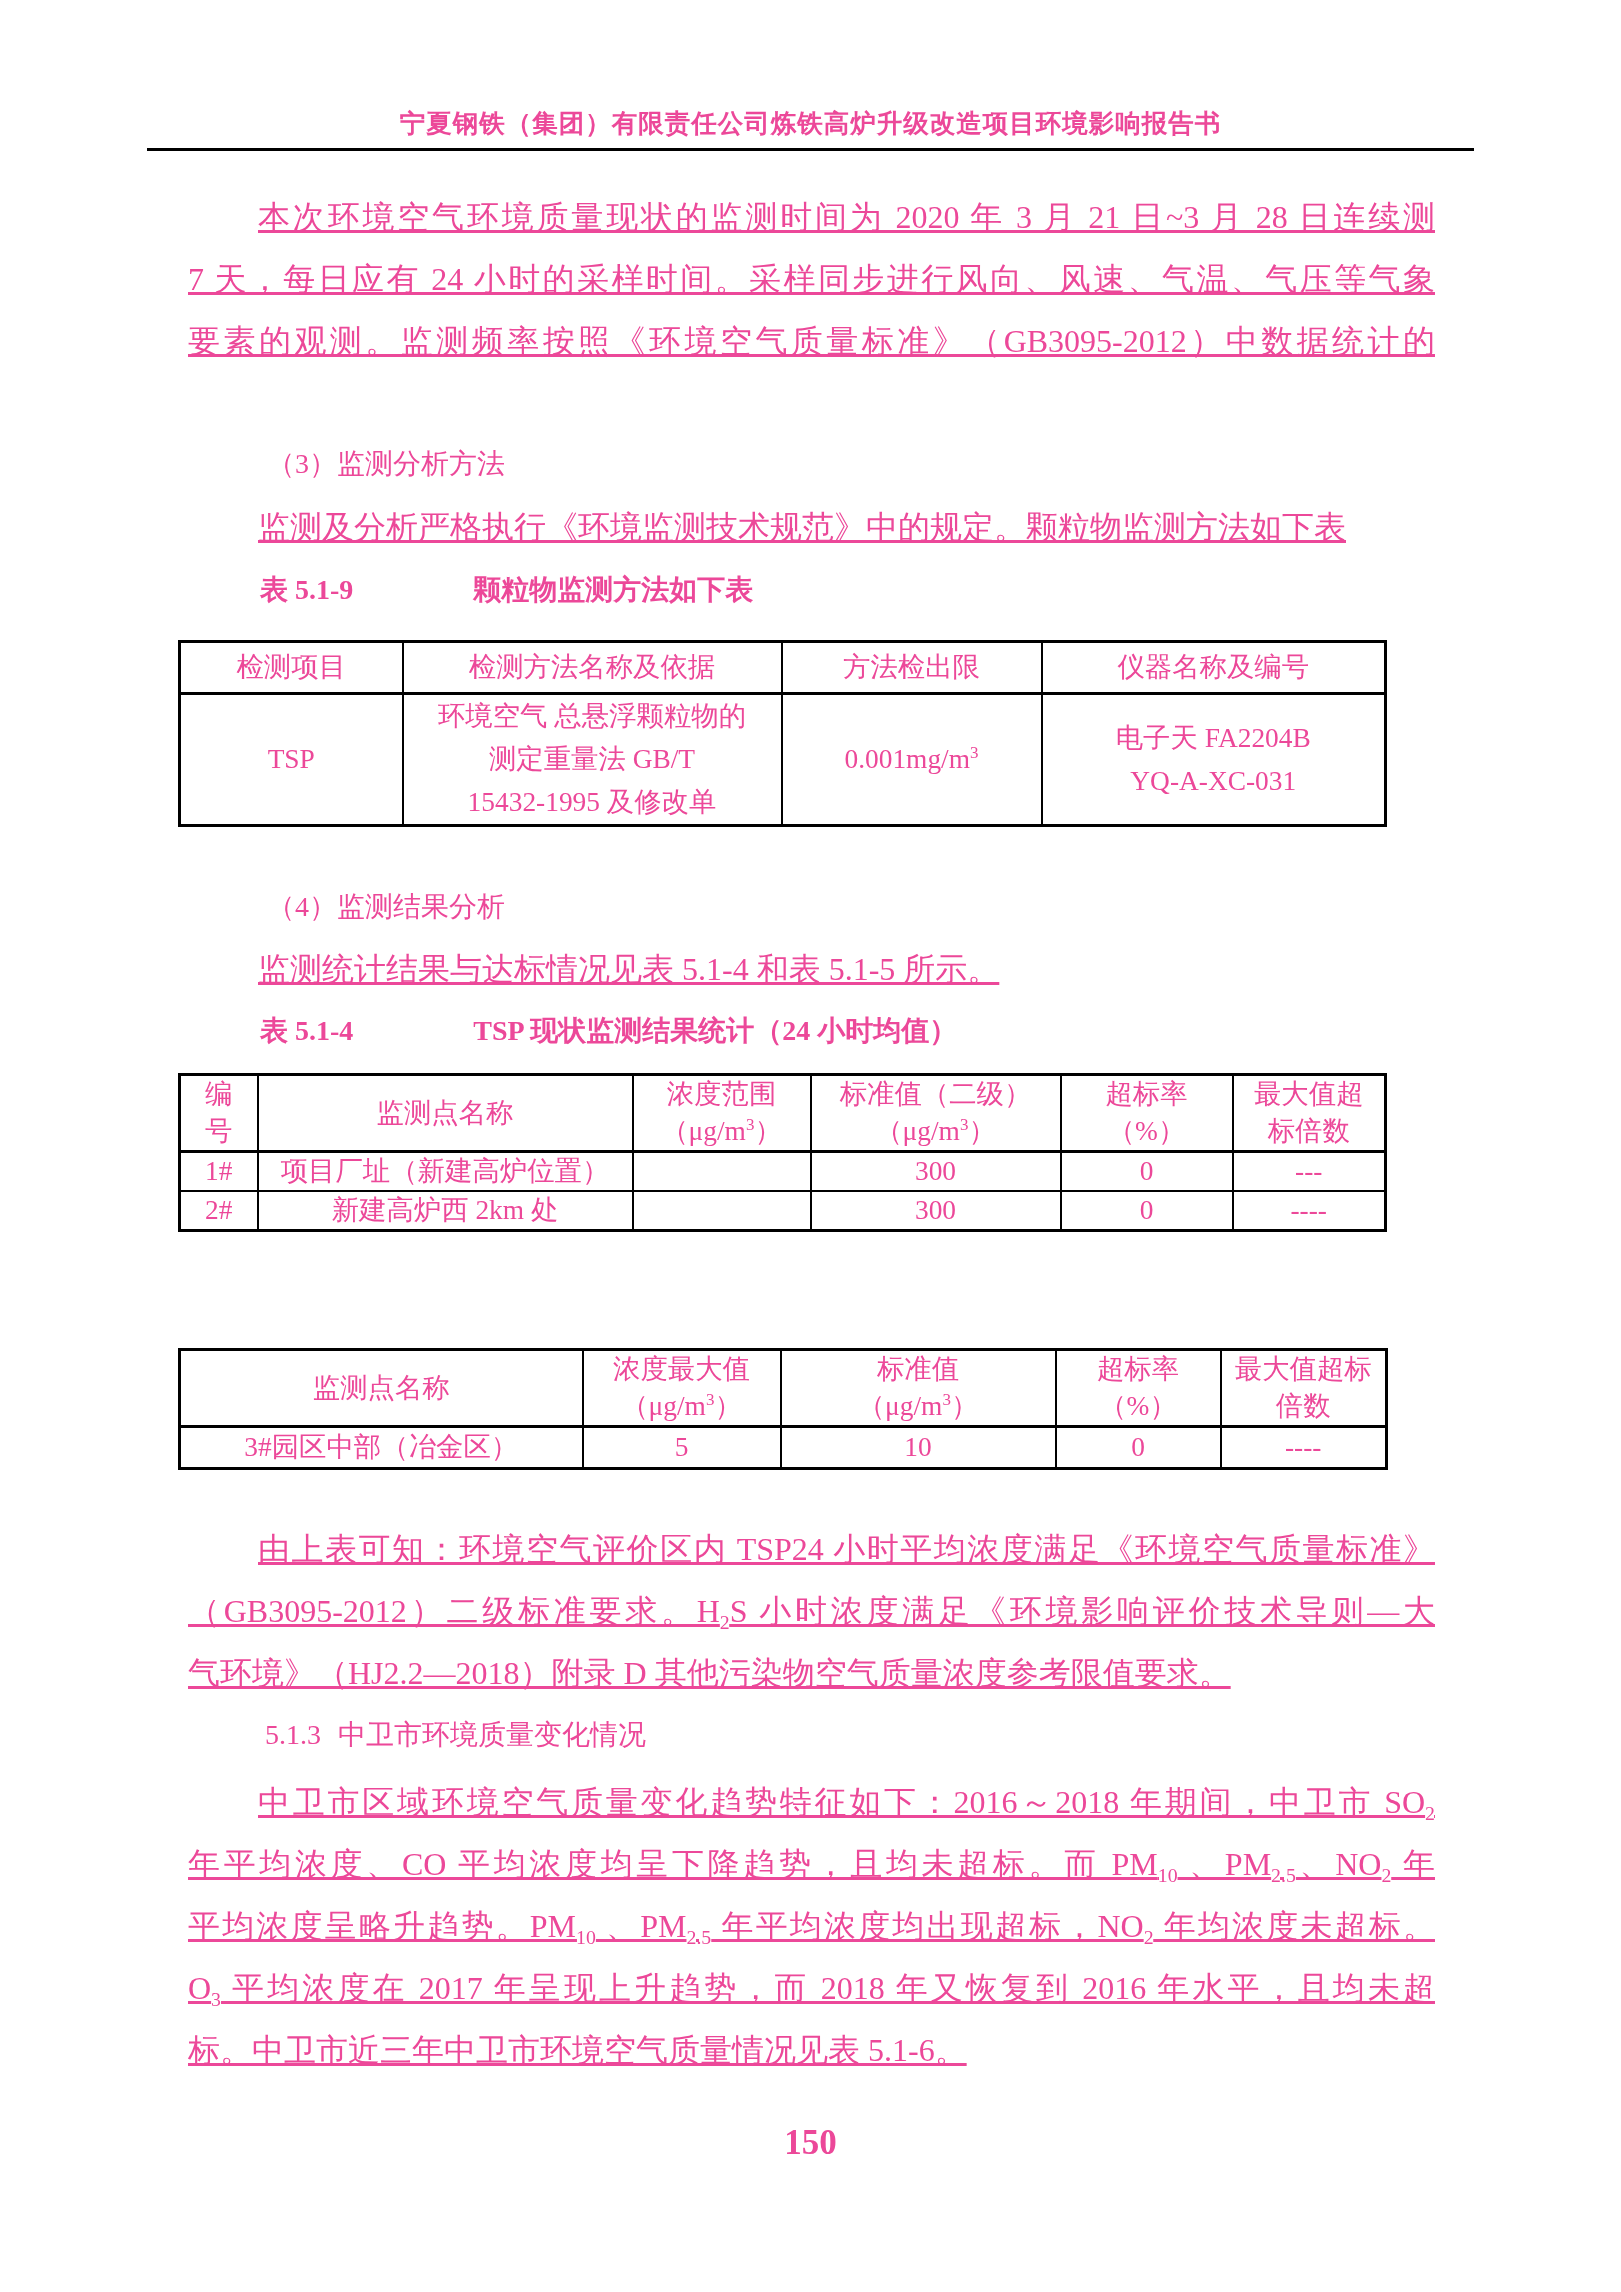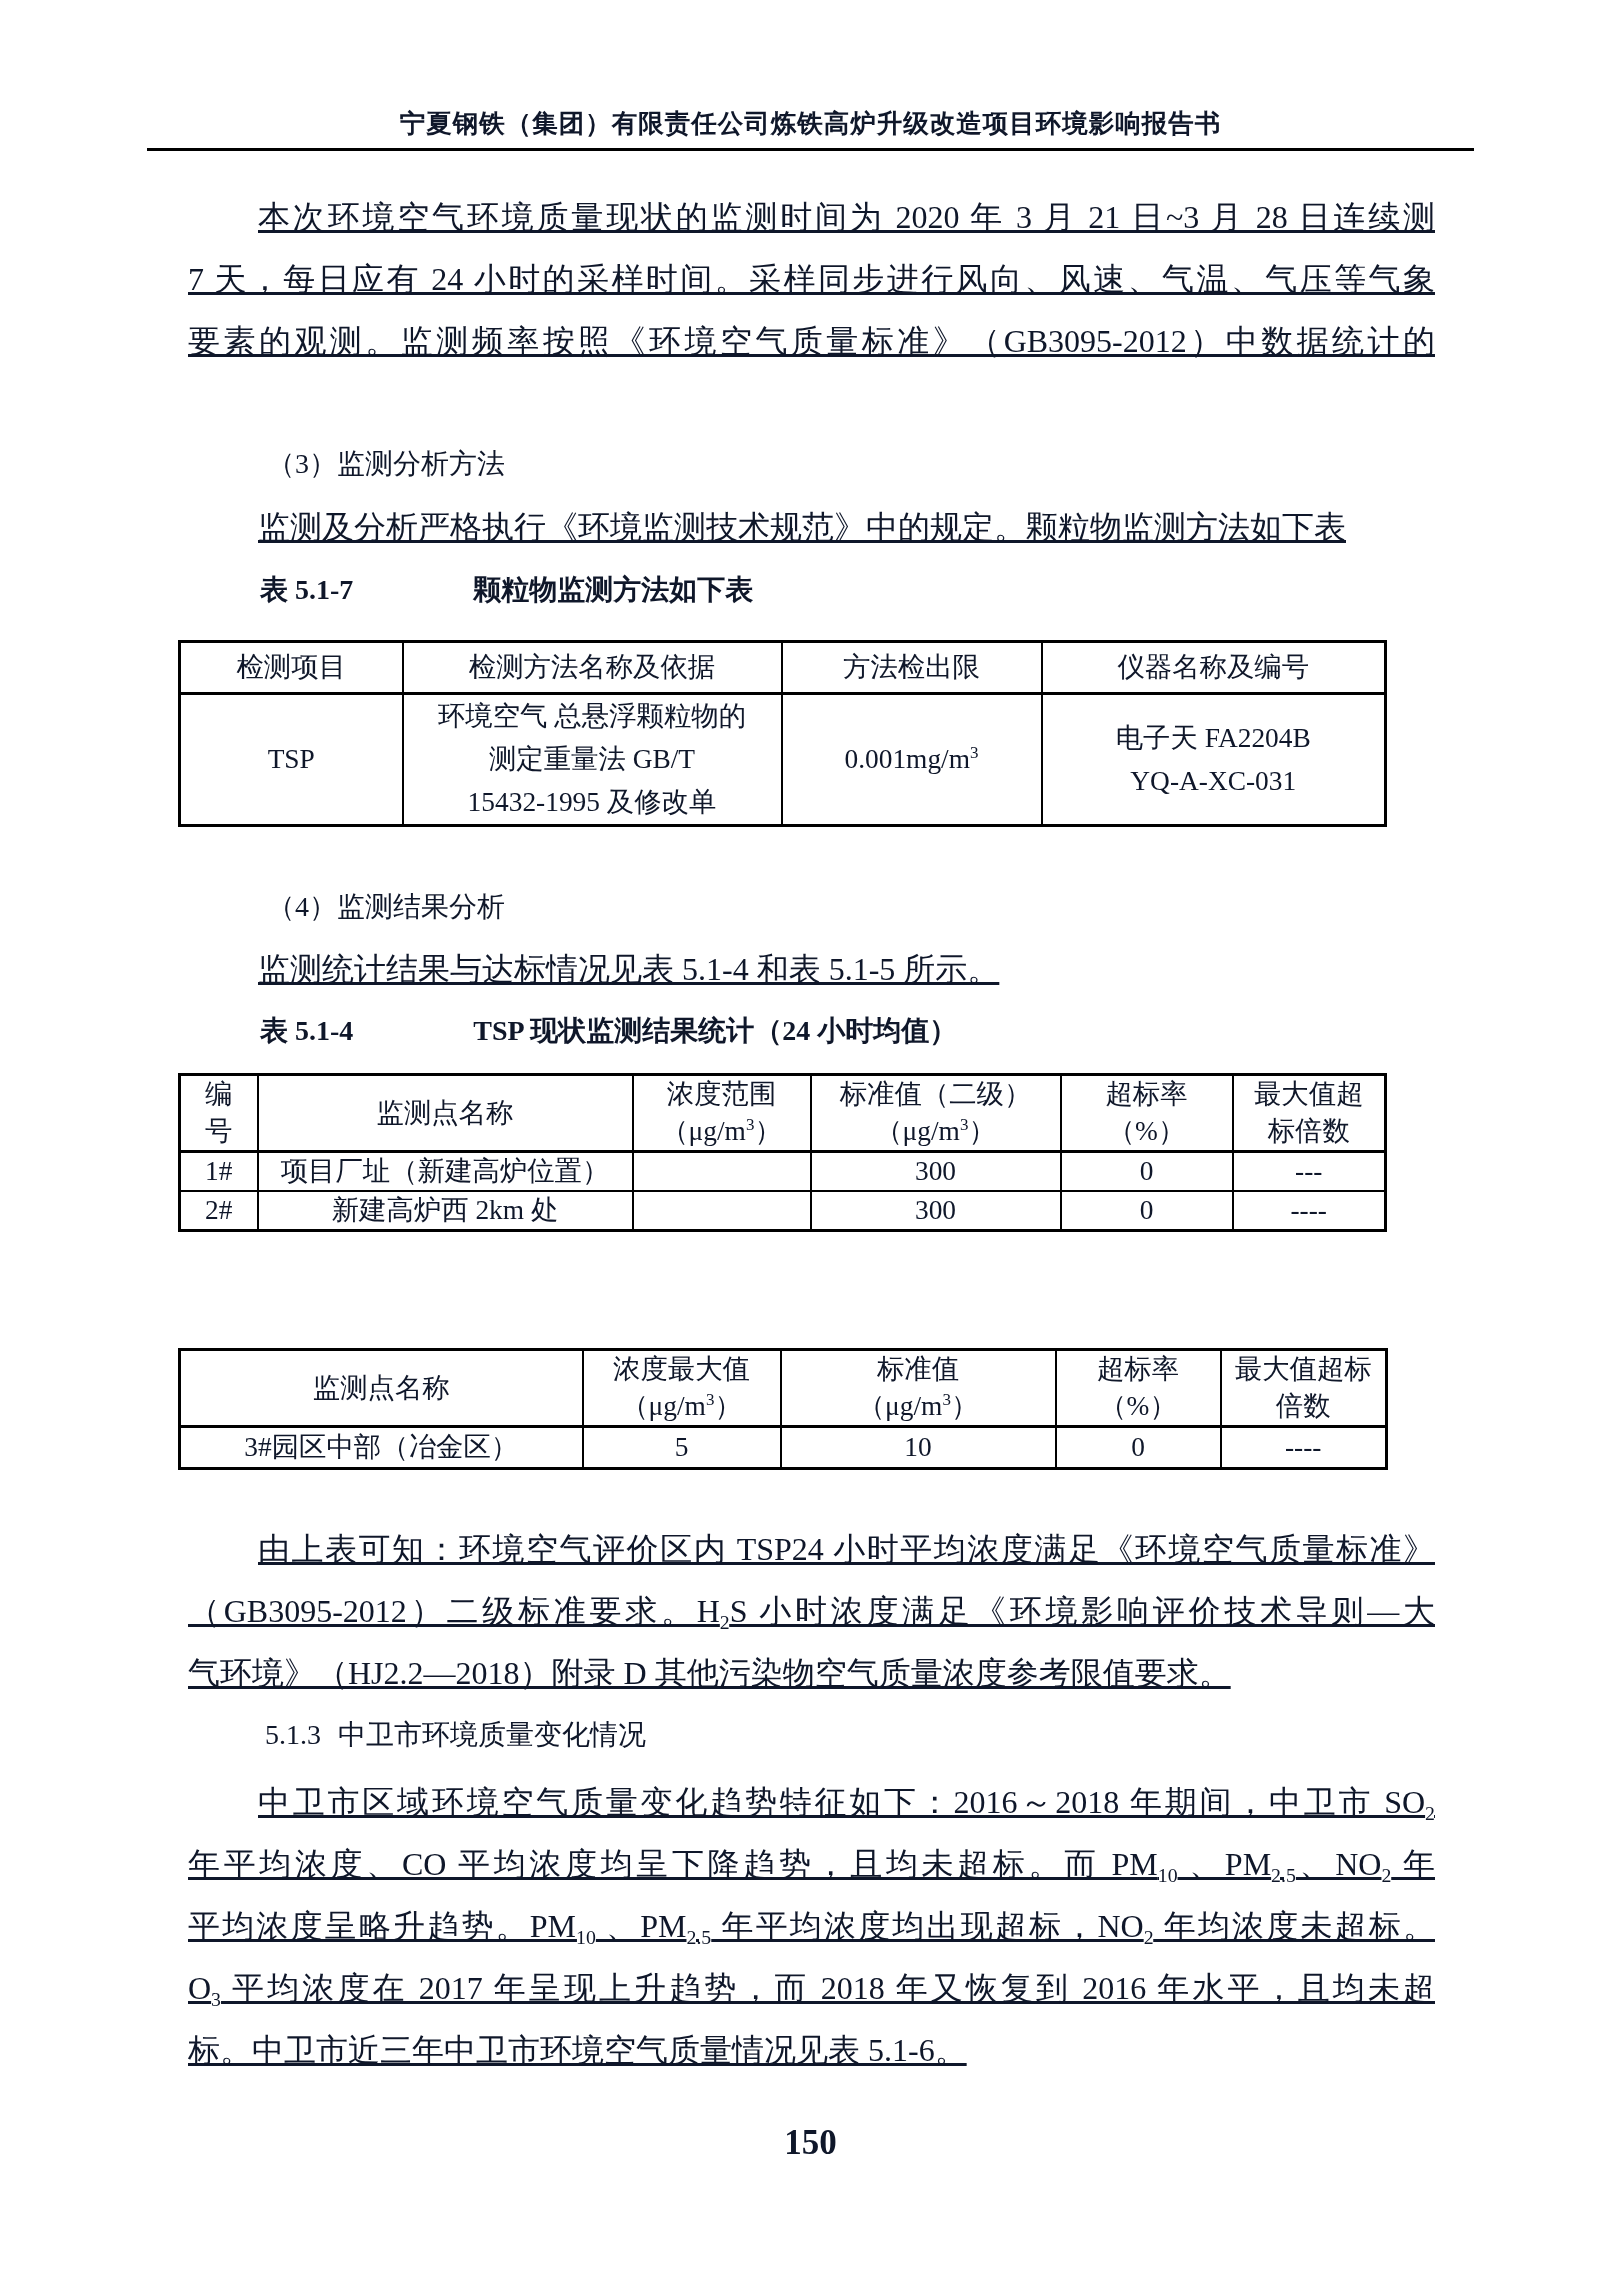--- a/index.html
+++ b/index.html
@@ -1,21 +1,21 @@
 <!DOCTYPE html>
 <html><head>
 <meta charset="utf-8">
 <style>
   html,body{margin:0;padding:0;background:#888;}
   .page{
     position:relative;
     width:1621px;height:2293px;
     background:#ffffff;
     font-family:"Liberation Serif","DejaVu Serif",serif;
-    color:#0f172a;
+    color:#ec4899;
     overflow:hidden;
   }
   
   .doc-header{
     position:absolute;top:106px;left:0;width:100%;
     text-align:center;font-size:25.5px;font-weight:bold;
     letter-spacing:1px;
   }
   .header-rule{
     position:absolute;left:147px;top:148px;width:1327px;height:2.9px;
@@ -85,21 +85,21 @@
     <div class="line">要素的观测。监测频率按照《环境空气质量标准》（GB3095-2012）中数据统计的</div>
   </div>
 
   <div class="heading" style="top:433px;">（3）监测分析方法</div>
 
   <div class="para" style="top:496px;">
     <div class="line indent end">监测及分析严格执行《环境监测技术规范》中的规定。颗粒物监测方法如下表</div>
   </div>
 
   <div class="caption" style="top:559px;">
-    <span class="cap-label">表 5.1-7</span><span class="cap-title">颗粒物监测方法如下表</span>
+    <span class="cap-label">表 5.1-9</span><span class="cap-title">颗粒物监测方法如下表</span>
   </div>
 
   <table class="t513">
     <colgroup>
         <col style="width:223px">
         <col style="width:379px">
         <col style="width:260px">
         <col style="width:344px">
       </colgroup>
     <tbody>

